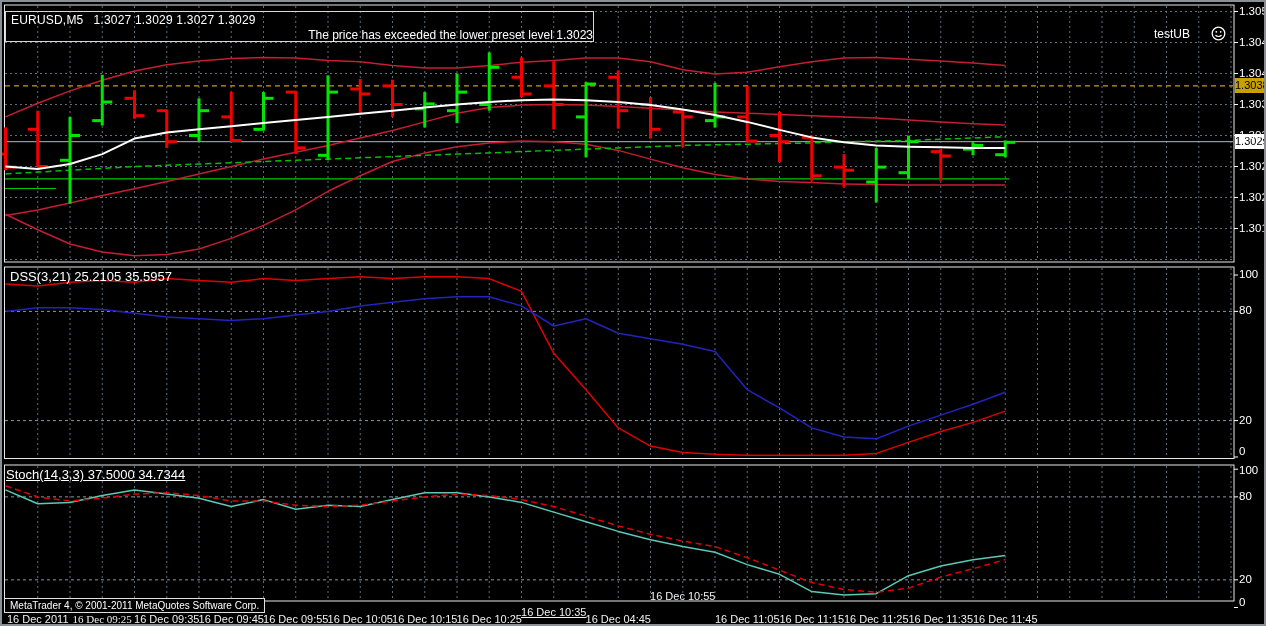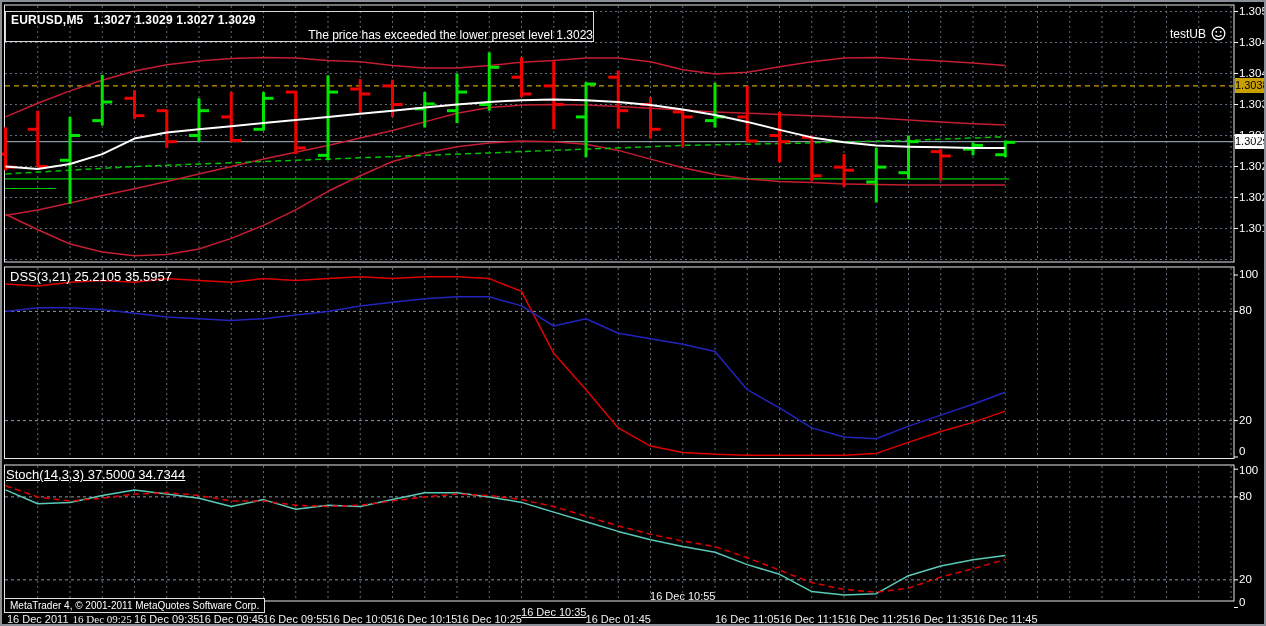--- a/index.html
+++ b/index.html
@@ -7,24 +7,24 @@
     position:relative;width:1266px;height:626px;background:#000;
     border:2px solid #8a9096;box-sizing:border-box;overflow:hidden;
     font-family:"Liberation Sans",sans-serif;
   }
   #chart-svg{position:absolute;left:0;top:0;}
   .ovl{position:absolute;color:#fff;white-space:nowrap;}
   #quote-box{
     left:3px;top:9px;width:589px;height:31px;
     border:1px solid #d8d8d8;box-sizing:border-box;padding:1px 0 0 5px;
   }
-  #symbol-line{font-size:12px;font-weight:bold;letter-spacing:.2px;}
+  #symbol-line{font-size:12px;font-weight:normal;letter-spacing:.2px;}
   #symbol-line .gap{display:inline-block;width:10px;}
   #alert-line{font-size:12px;margin-top:1px;text-align:right;}
-  #ea-badge{right:38px;top:24px;display:flex;align-items:center;gap:5px;font-size:12px;justify-content:center;}
+  #ea-badge{right:38px;top:24px;display:flex;align-items:center;gap:21px;font-size:12px;justify-content:center;}
   .panel-label{font-size:13px;}
   #dss-label{left:8px;top:267px;}
   #stoch-label{left:4px;top:465px;text-decoration:underline;}
   .axis-label{position:absolute;left:1237px;font-size:11.5px;color:#fff;}
   .price-tag{
     position:absolute;left:1233px;width:33px;height:15px;color:#000;
     font-size:11px;line-height:15px;text-align:center;font-weight:normal;
   }
   .time-label{position:absolute;top:611px;width:90px;text-align:center;font-size:11px;color:#f0f0f0;}
   #footer-badge{
@@ -347,21 +347,21 @@
   <div id="time-axis">
       <div class="time-label" style="left: -9.25px; top: 611px;">16 Dec 2011</div>
       <div class="time-label" style="left: 55.25px; top: 611px; font-family: Liberation Serif, serif;">16 Dec 09:25</div>
       <div class="time-label" style="left: 119.75px; top: 611px;">16 Dec 09:35</div>
       <div class="time-label" style="left: 184.25px; top: 611px;">16 Dec 09:45</div>
       <div class="time-label" style="left: 248.75px; top: 611px;">16 Dec 09:55</div>
       <div class="time-label" style="left: 313.25px; top: 611px;">16 Dec 10:05</div>
       <div class="time-label" style="left: 377.75px; top: 611px;">16 Dec 10:15</div>
       <div class="time-label" style="left: 442.25px; top: 611px; text-align: center;">16 Dec 10:25</div>
       <div class="time-label" style="left: 506.75px; top: 604px; text-decoration: underline;">16 Dec 10:35</div>
-      <div class="time-label" style="left: 571.25px; top: 611px;">16 Dec 01:45</div>
+      <div class="time-label" style="left: 571.25px; top: 611px;">16 Dec 04:45</div>
       <div class="time-label" style="left: 635.75px; top: 588px;">16 Dec 10:55</div>
       <div class="time-label" style="left: 700.25px; top: 611px;">16 Dec 11:05</div>
       <div class="time-label" style="left: 764.75px; top: 611px;">16 Dec 11:15</div>
       <div class="time-label" style="left: 829.25px; top: 611px;">16 Dec 11:25</div>
       <div class="time-label" style="left: 893.75px; top: 611px;">16 Dec 11:35</div>
       <div class="time-label" style="left: 958.25px; top: 611px;">16 Dec 11:45</div>
     </div>
 </div>
 
 </body></html>

